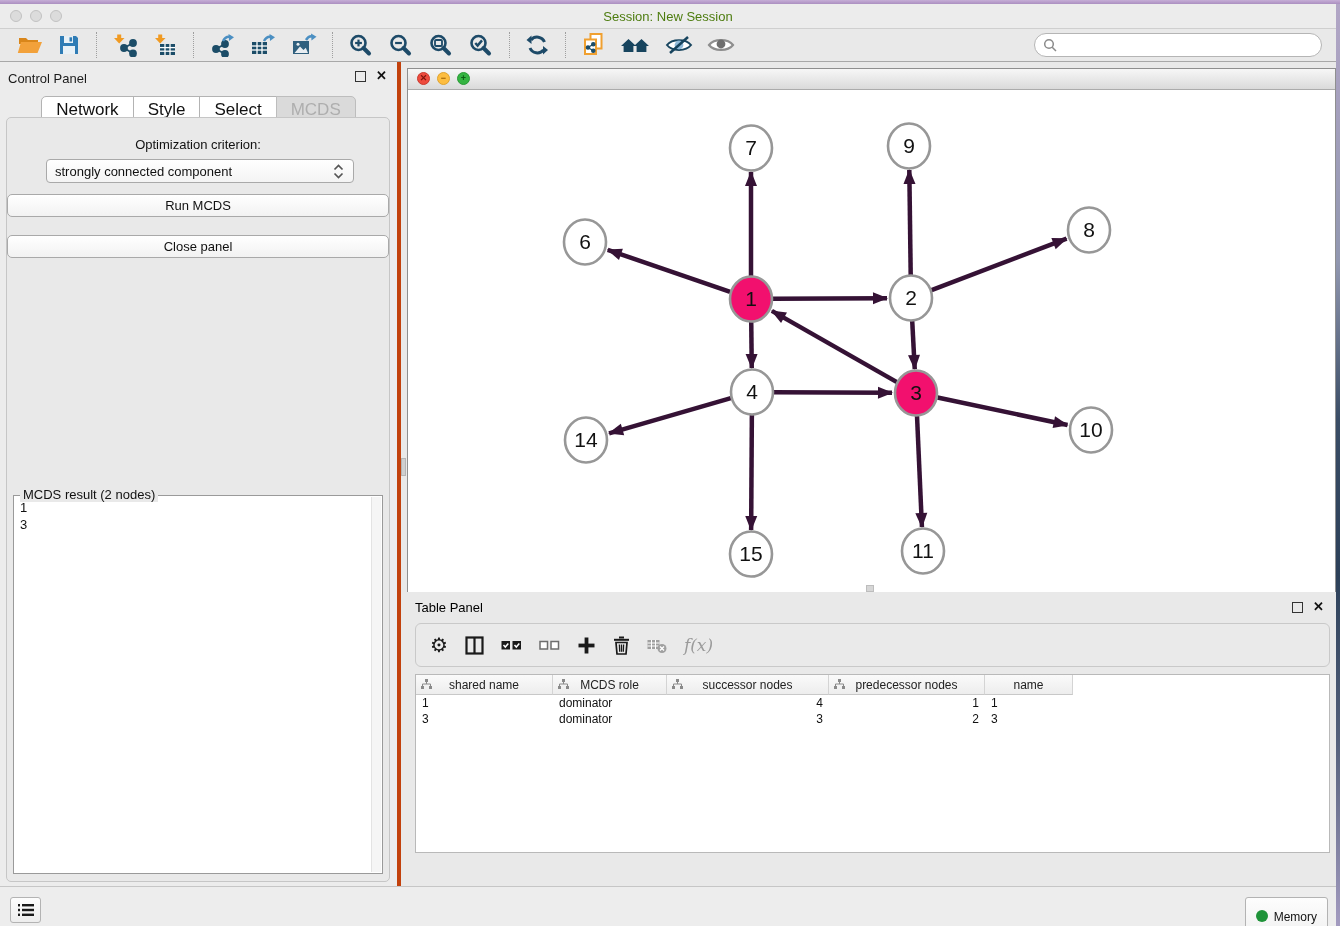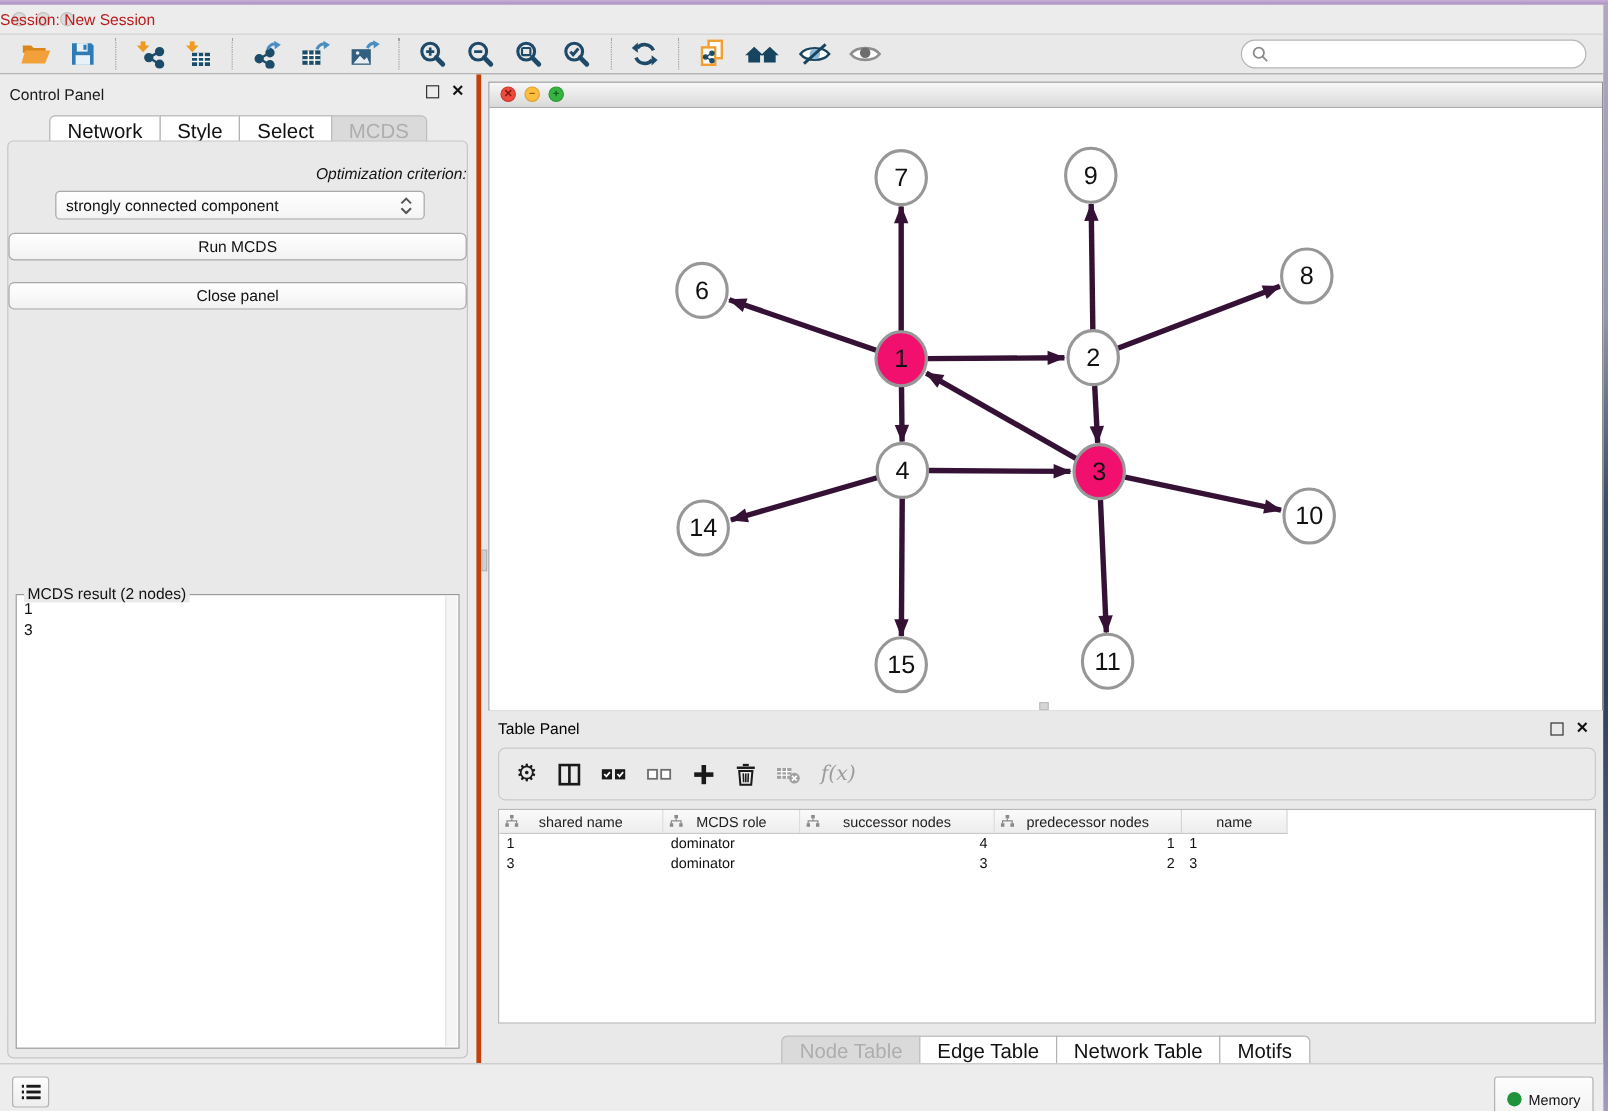--- a/index.html
+++ b/index.html
@@ -8,21 +8,21 @@
   
   .top-strip{position:absolute;left:0;top:0;width:1340px;height:4px;
     background:linear-gradient(#c6aed6,#ab8fc0);}
   .right-strip{position:absolute;right:0;top:4px;width:4px;height:922px;
     background:linear-gradient(180deg,#b2a6c6 0%,#9197b0 28%,#3a4d66 45%,#2c4059 62%,#55617c 80%,#a39bc0 100%);}
   
   .titlebar{position:absolute;left:0;top:4px;width:1336px;height:24px;background:#ececec;
     border-bottom:1px solid #cfcfcf;}
   .traffic{position:absolute;top:6px;left:10px;display:flex;gap:8px;}
   .tl{width:12px;height:12px;border-radius:50%;background:#dcdcdc;border:1px solid #c2c2c2;box-sizing:border-box;}
-  .win-title{position:absolute;left:0;right:0;top:5px;font-size:13px;color:#b91c1c;}
+  .win-title{position:absolute;left:0;right:0;top:5px;text-align:center;font-size:13px;color:#4d7c0f;}
   
   .toolbar{position:absolute;left:0;top:29px;width:1336px;height:33px;background:#e9e9e9;
     border-bottom:1px solid #a8a8a8;display:flex;align-items:center;padding-left:10px;box-sizing:border-box;}
   .tbtn{display:flex;align-items:center;justify-content:center;margin:0 7px;height:28px;}
   .tsep{width:0;height:26px;border-left:1px dotted #9f9f9f;margin:0 8px;}
   .searchbox{margin-left:auto;margin-right:14px;width:288px;height:24px;border:1px solid #b5b5b5;
     border-radius:13px;background:#fff;display:flex;align-items:center;padding-left:8px;box-sizing:border-box;}
   .searchbox input{border:none;outline:none;flex:1;height:18px;font-size:13px;background:transparent;
     font-family:"Liberation Sans",sans-serif;}
   
@@ -33,21 +33,21 @@
   .float-ic{width:9px;height:9px;border:1.6px solid #333;display:inline-block;}
   .close-ic{font-size:13px;font-weight:bold;color:#111;line-height:12px;}
   .cp-tabs{position:absolute;left:0;right:0;top:34px;text-align:center;}
   .seg{display:inline-block;vertical-align:top;padding:3px 14px;font-size:17px;color:#111;background:#fff;
     border:1px solid #b3b3b3;margin-left:-1px;cursor:default;}
   .seg.first{border-radius:5px 0 0 5px;margin-left:0;}
   .seg.last{border-radius:0 5px 5px 0;text-align:center;}
   .seg.sel{background:#dadada;color:#aeaeae;border-color:#bdbdbd;}
   .cp-body{position:absolute;left:6px;right:7px;top:55px;height:763px;background:#e9e9e9;
     border:1px solid #c6c6c6;border-radius:5px;}
-  .opt-label{position:absolute;left:0;right:0;top:19px;text-align:right;font-size:13px;color:#111;font-style:italic;}
+  .opt-label{position:absolute;left:0;right:0;top:19px;text-align:center;font-size:13px;color:#111;}
   .selectbox{position:absolute;left:39px;top:41px;width:308px;height:24px;background:linear-gradient(#fff,#f4f4f4);
     border:1px solid #a9a9a9;border-radius:4px;display:flex;align-items:center;padding:0 8px;box-sizing:border-box;
     font-size:13px;color:#111;}
   .selectbox .chev{margin-left:auto;}
   .btn-row{position:absolute;left:0;right:0;top:76px;display:flex;justify-content:center;gap:18px;flex-direction:column;}
   .pbtn{font-size:13px;color:#111;background:linear-gradient(#fff,#f2f2f2);border:1px solid #a9a9a9;
     border-radius:5px;padding:3px 16px;font-family:"Liberation Sans",sans-serif;}
   .fieldset{position:absolute;left:6px;right:6px;top:377px;height:377px;border:1px solid #9a9a9a;background:#fff;}
   .fieldset .legend{position:absolute;top:-9px;left:6px;background:#e9e9e9;padding:0 3px;font-size:13px;color:#111;}
   .fieldset pre{margin:0;padding:3px 6px;font-size:13px;line-height:17px;color:#111;
@@ -482,21 +482,20 @@
           </div>
           <div class="tr">
             <div class="td" style="width: 137px; text-align: left;">3</div>
             <div class="td" style="width: 114px; text-align: left;">dominator</div>
             <div class="td" style="width: 162px; text-align: right;">3</div>
             <div class="td" style="width: 156px; text-align: right;">2</div>
             <div class="td" style="width: 88px; text-align: left;">3</div>
           </div>
         </div>
     </div>
-    <div class="tp-tabs" id="tp-tabs"><span class="seg first sel">Node Table</span><span class="seg">Edge Table</span><span class="seg">Network Table</span><span class="seg last">Motifs</span></div>
   </div>
 
   <div class="statusbar">
     <div class="sb-btn">
       <svg width="16" height="14" viewBox="0 0 16 14">
         <g fill="#1a1a1a">
           <rect x="0" y="1" width="2" height="2.4"></rect>
             <rect x="4" y="1" width="12" height="2.4"></rect>
           <rect x="0" y="5.8" width="2" height="2.4"></rect>
             <rect x="4" y="5.8" width="12" height="2.4"></rect>

